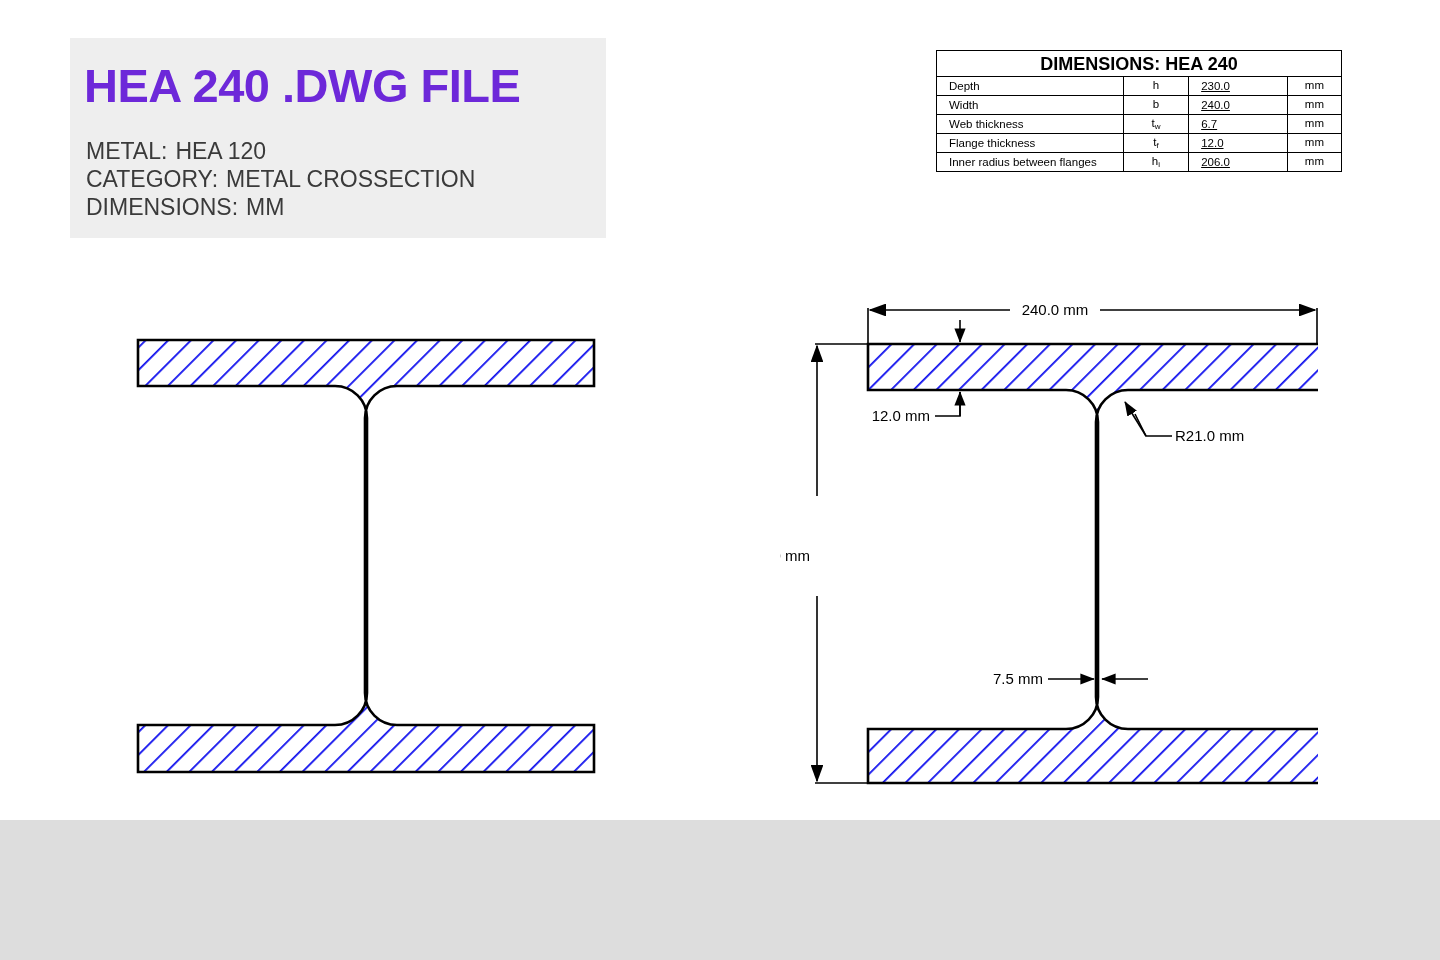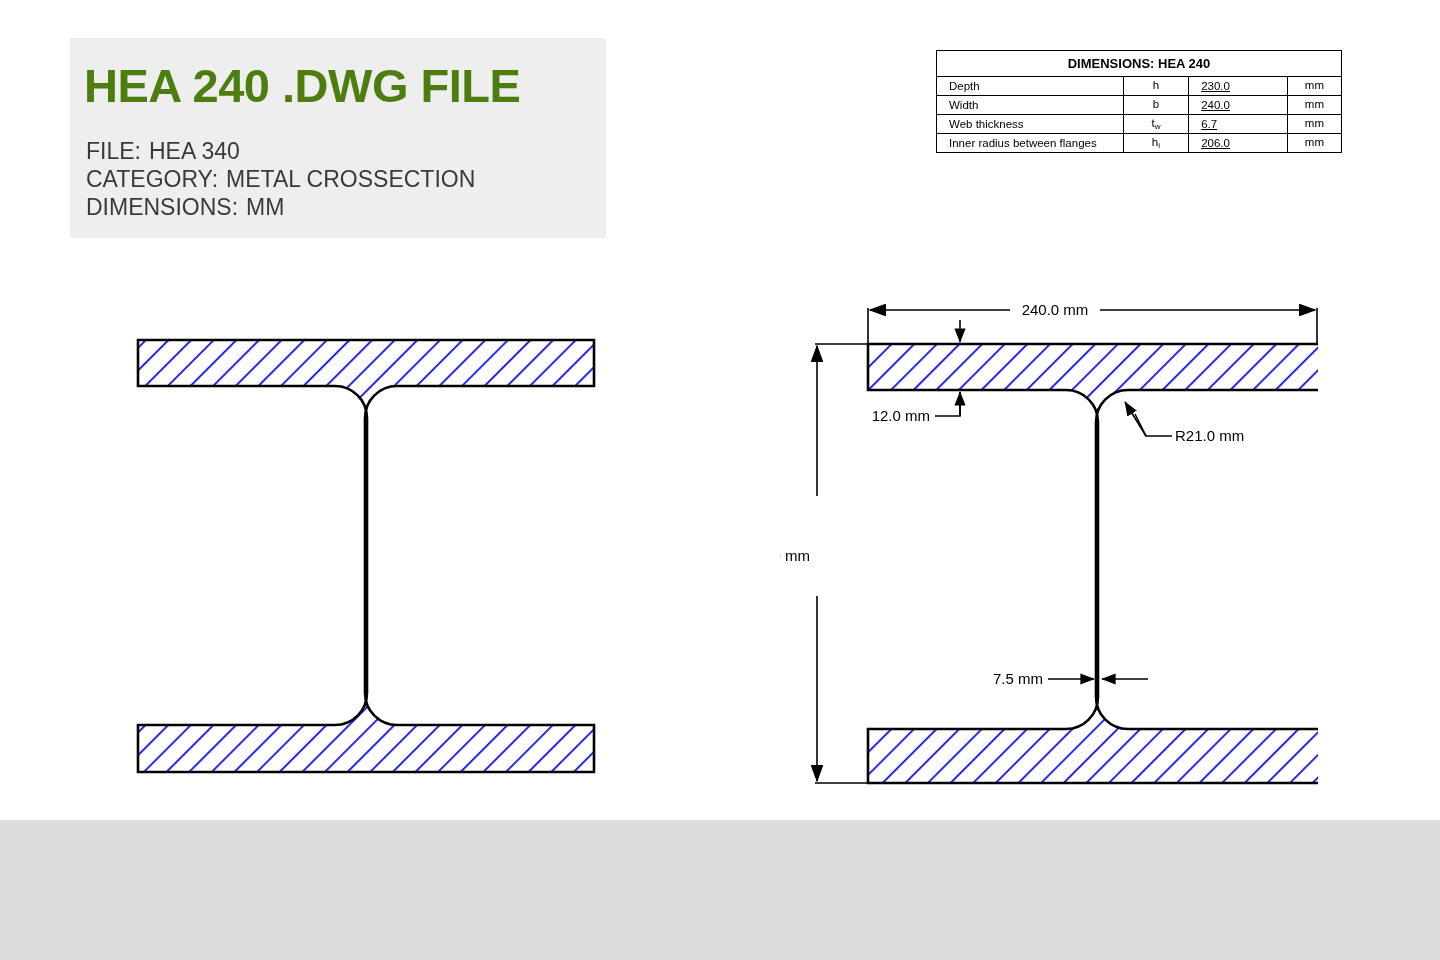--- a/index.html
+++ b/index.html
@@ -12,21 +12,21 @@
   }
   #stage{position:absolute;left:0;top:0;width:1440px;height:960px;}
 
   
   .title-block{
     position:absolute;left:70px;top:38px;width:536px;height:200px;
     background:#eeeeee;
   }
   .title-main{
     position:absolute;left:14px;top:20px;
-    font-size:47px;font-weight:bold;color:#4d7c0f;
+    font-size:47px;font-weight:bold;color:#6d28d9;
     letter-spacing:-0.5px;white-space:nowrap;
   }
   .meta-line{
     position:absolute;left:16px;
     font-size:23px;color:#3a3a3a;white-space:nowrap;
   }
   .meta-0{top:100px;}
   .meta-1{top:128px;}
   .meta-2{top:156px;}
   .meta-val{margin-left:8px;}
@@ -37,21 +37,21 @@
     border-collapse:collapse;
     background:#ffffff;
   }
   .dim-table td,.dim-table th{
     border:1px solid #000000;
     font-size:11.5px;color:#000000;
     padding:1px 12px;height:15px;line-height:14px;
     font-family:"Liberation Sans", sans-serif;
   }
   .dim-table .thead-cell{
-    text-align:center;font-size:13px;font-weight:bold;
+    text-align:center;font-size:18px;font-weight:bold;
     height:21px;padding:2px;
   }
   .c-name{width:218px;text-align:left;}
   .c-sym{width:56px;text-align:center;}
   .c-val{width:96px;text-align:left;padding-right:5px;text-decoration:underline;}
   .c-unit{width:34px;text-align:center;}
   .sub{font-size:8px;vertical-align:baseline;position:relative;top:2px;}
 
   
   .drawing{position:absolute;}
@@ -65,21 +65,21 @@
 </style>
 </head>
 <body>
 
 <div id="stage">
 
   <div class="title-block">
     <div class="title-main">HEA 240 .DWG FILE</div>
 
     <div class="meta-line meta-0">
-      <span>FILE:</span><span class="meta-val">HEA 340</span>
+      <span>METAL:</span><span class="meta-val">HEA 120</span>
     </div>
     <div class="meta-line meta-1">
       <span>CATEGORY:</span><span class="meta-val">METAL CROSSECTION</span>
     </div>
     <div class="meta-line meta-2">
       <span>DIMENSIONS:</span><span class="meta-val">MM</span>
     </div>
   </div>
 
   <table class="dim-table">
@@ -96,20 +96,26 @@
       <tr>
         <td class="c-name">Width</td>
         <td class="c-sym"><span>b</span><span class="sub"></span></td>
         <td class="c-val">240.0</td>
         <td class="c-unit"><span>mm</span><span class="sub"></span></td>
       </tr>
       <tr>
         <td class="c-name">Web thickness</td>
         <td class="c-sym"><span>t</span><span class="sub">w</span></td>
         <td class="c-val">6.7</td>
+        <td class="c-unit"><span>mm</span><span class="sub"></span></td>
+      </tr>
+      <tr>
+        <td class="c-name">Flange thickness</td>
+        <td class="c-sym"><span>t</span><span class="sub">f</span></td>
+        <td class="c-val">12.0</td>
         <td class="c-unit"><span>mm</span><span class="sub"></span></td>
       </tr>
       <tr>
         <td class="c-name">Inner radius between flanges</td>
         <td class="c-sym"><span>h</span><span class="sub">i</span></td>
         <td class="c-val">206.0</td>
         <td class="c-unit"><span>mm</span><span class="sub"></span></td>
       </tr>
     </tbody>
   </table>

